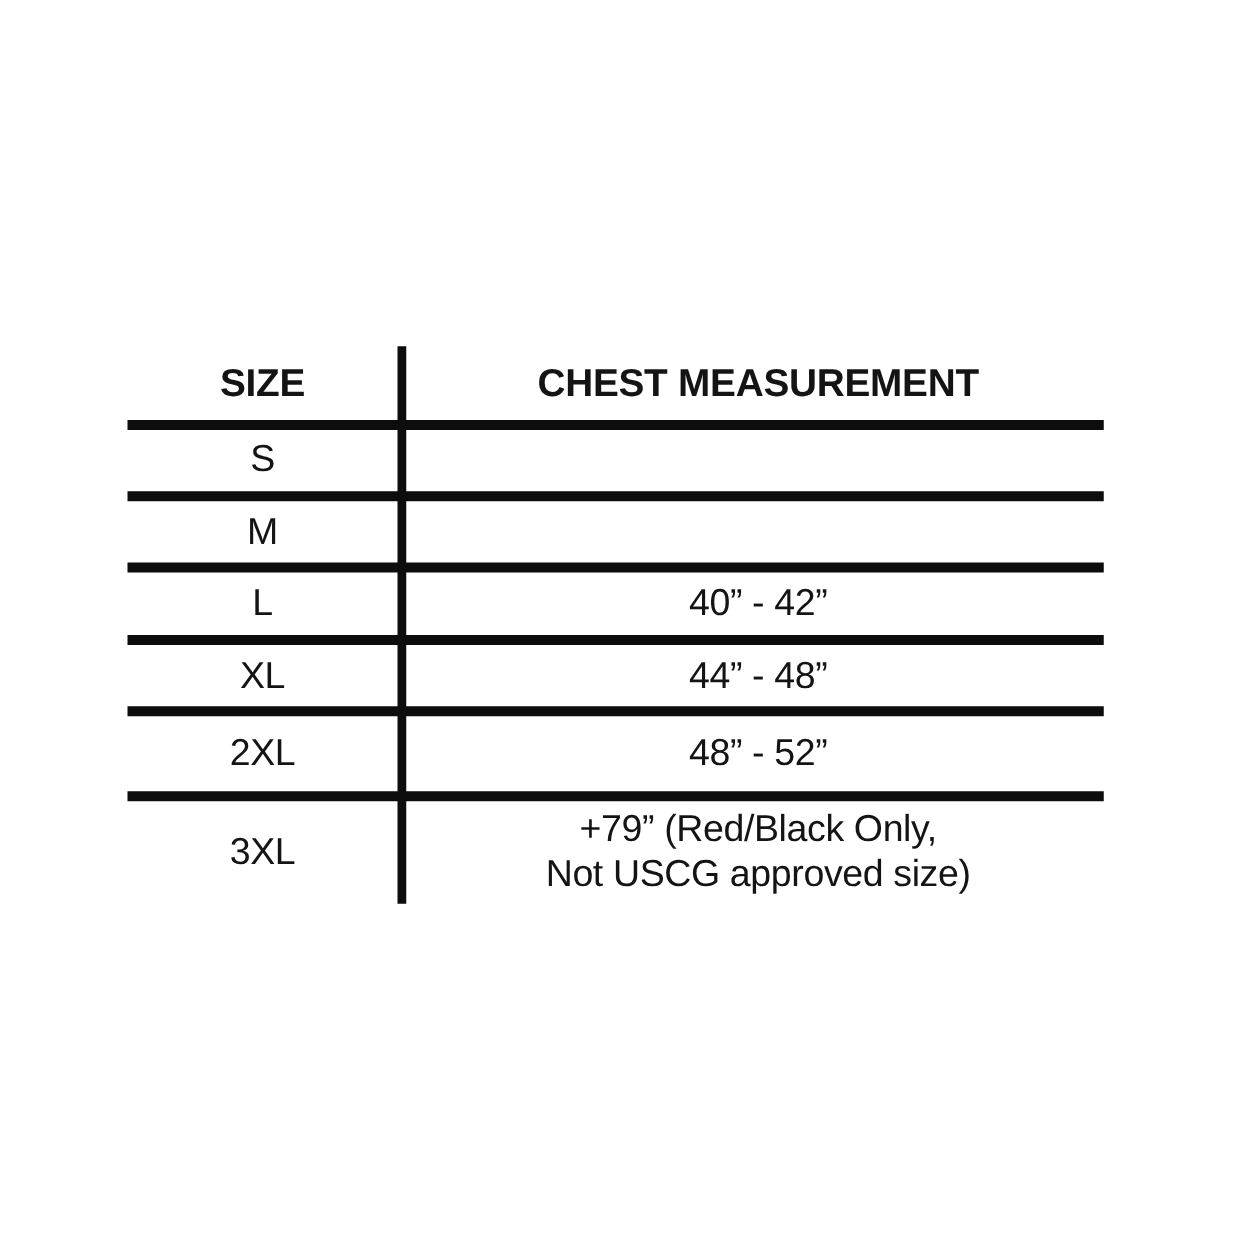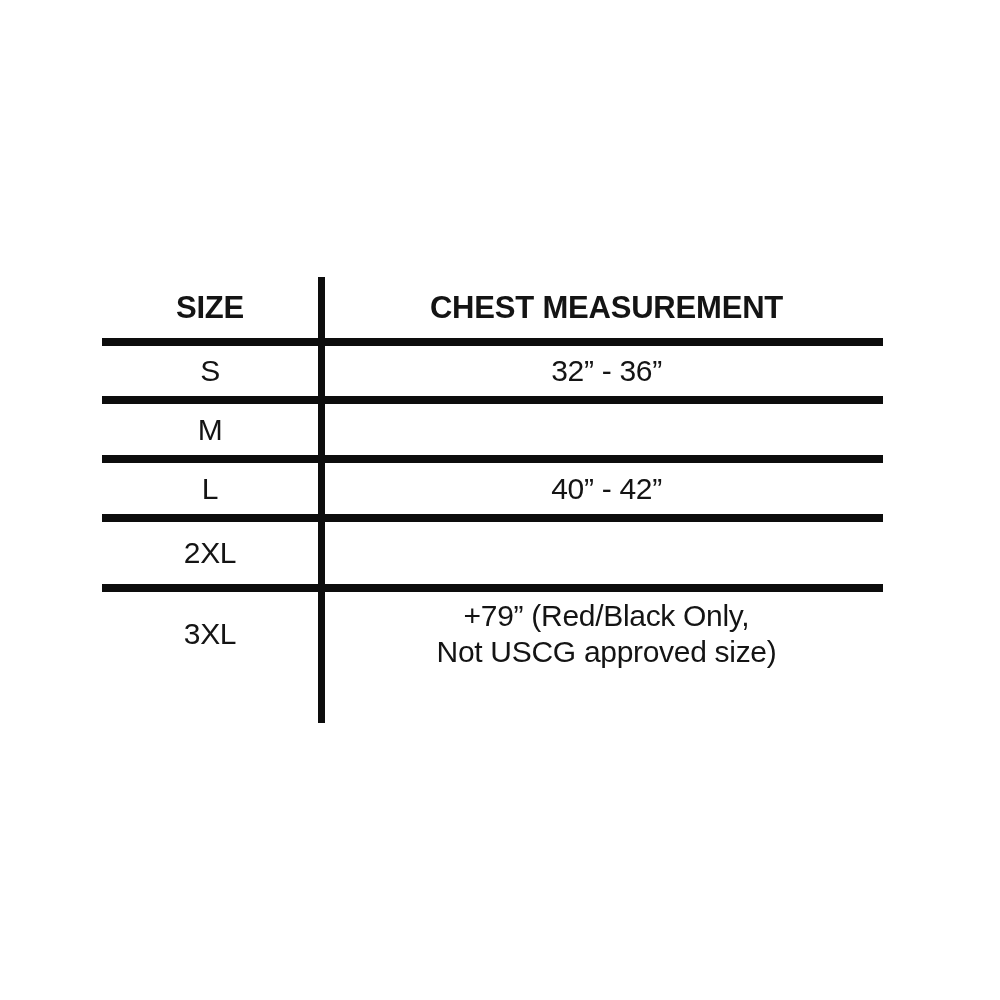--- a/index.html
+++ b/index.html
@@ -86,35 +86,39 @@
 
     <div class="v-divider"></div>
 
     <div class="t-row header">
       <div class="cell col-size">SIZE</div>
       <div class="cell col-measure">CHEST MEASUREMENT</div>
     </div>
 
     <div class="t-row r1">
       <div class="cell col-size">S</div>
-      <div class="cell col-measure">32” - 36”</div>
     </div>
 
     <div class="t-row r2">
       <div class="cell col-size">M</div>
     </div>
 
     <div class="t-row r3">
       <div class="cell col-size">L</div>
       <div class="cell col-measure">40” - 42”</div>
     </div>
 
+    <div class="t-row r4">
+      <div class="cell col-size">XL</div>
+      <div class="cell col-measure">44” - 48”</div>
+    </div>
 
     <div class="t-row r5">
       <div class="cell col-size">2XL</div>
+      <div class="cell col-measure">48” - 52”</div>
     </div>
 
     <div class="t-row last">
       <div class="cell col-size">3XL</div>
       <div class="cell col-measure">+79” (Red/Black Only,
 Not USCG approved size)</div>
     </div>
 
   </div>
 </div>

